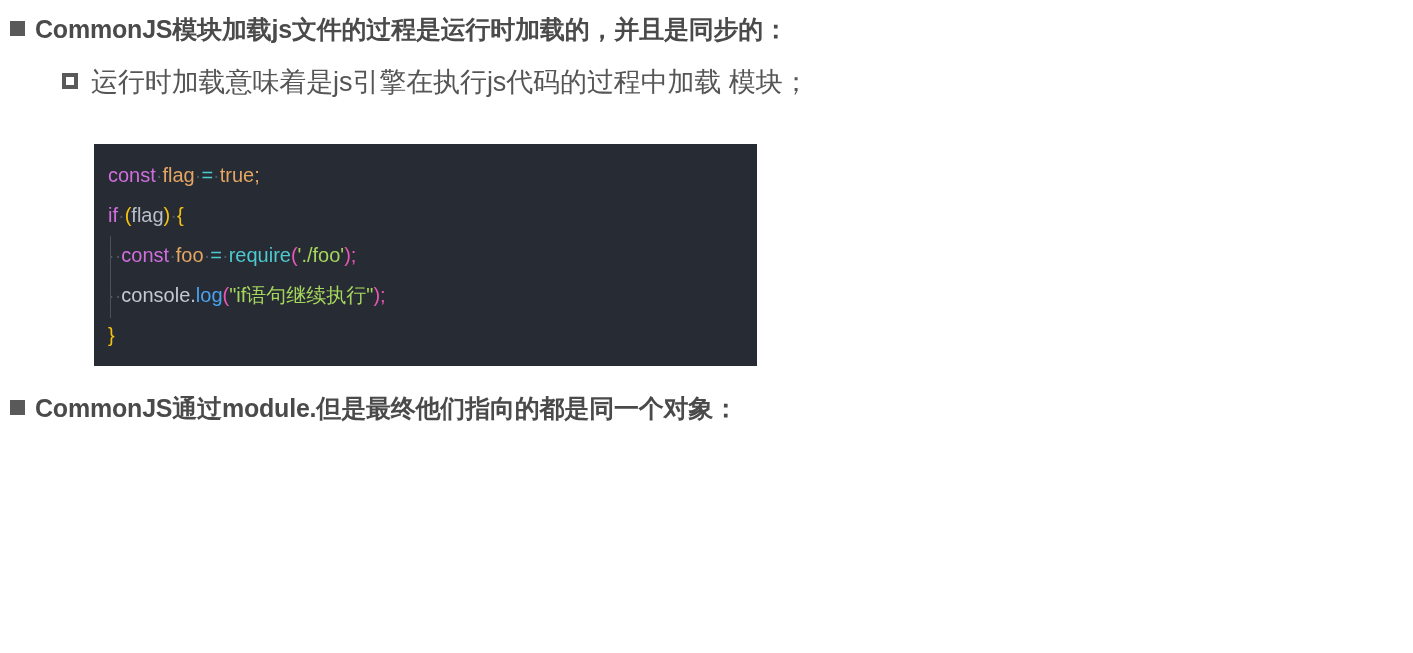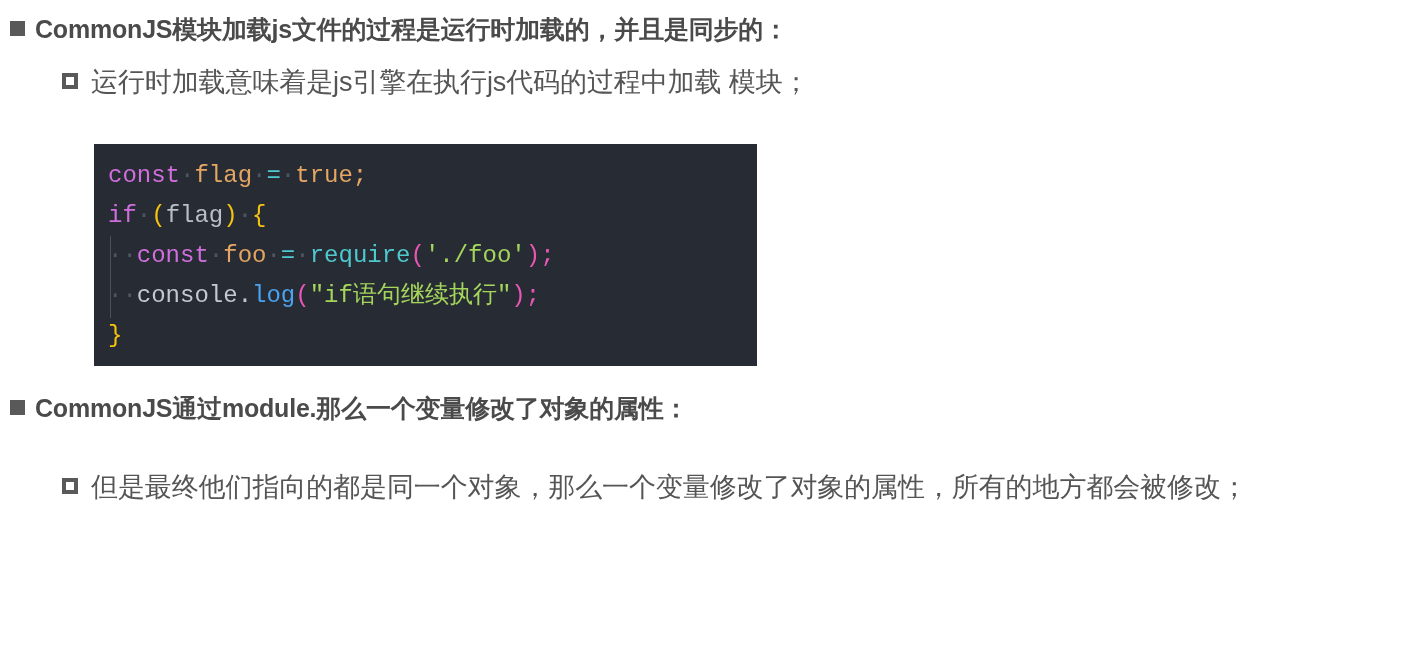--- a/index.html
+++ b/index.html
@@ -70,22 +70,22 @@
 
   
   .codewrap {
     margin: 18px 0 0 94px;
     width: 663px;
     background: #272b33;
     padding: 12px 0 10px 0;
     box-sizing: border-box;
   }
   .code {
-    font-family: Liberation Mono, monospace;
-    font-size: 24px;
+    font-family: Liberation Sans, sans-serif;
+    font-size: 20px;
     line-height: 1.33;
     white-space: pre;
     color: #abb2bf;
   }
   .code .line {
     position: relative;
     padding-left: 14px;
     height: 40px;
     display: flex;
     align-items: center;
@@ -123,26 +123,22 @@
 
 
   <div class="codewrap" style="background: rgb(39, 43, 51);">
     <div class="code"><div class="line"><span style="color: rgb(209, 110, 222);">const</span><span style="color: rgb(78, 86, 100);">·</span><span style="color: rgb(229, 166, 99);">flag</span><span style="color: rgb(78, 86, 100);">·</span><span style="color: rgb(78, 201, 207);">=</span><span style="color: rgb(78, 86, 100);">·</span><span style="color: rgb(229, 166, 99);">true</span><span style="color: rgb(229, 166, 99);">;</span></div><div class="line"><span style="color: rgb(209, 110, 222);">if</span><span style="color: rgb(78, 86, 100);">·</span><span style="color: rgb(245, 194, 17);">(</span><span style="color: rgb(185, 191, 202);">flag</span><span style="color: rgb(245, 194, 17);">)</span><span style="color: rgb(78, 86, 100);">·</span><span style="color: rgb(245, 194, 17);">{</span></div><div class="line indent"><span style="color: rgb(78, 86, 100);">··</span><span style="color: rgb(209, 110, 222);">const</span><span style="color: rgb(78, 86, 100);">·</span><span style="color: rgb(229, 166, 99);">foo</span><span style="color: rgb(78, 86, 100);">·</span><span style="color: rgb(78, 201, 207);">=</span><span style="color: rgb(78, 86, 100);">·</span><span style="color: rgb(78, 201, 207);">require</span><span style="color: rgb(232, 87, 181);">(</span><span style="color: rgb(165, 214, 92);">'./foo'</span><span style="color: rgb(232, 87, 181);">)</span><span style="color: rgb(232, 87, 181);">;</span></div><div class="line indent"><span style="color: rgb(78, 86, 100);">··</span><span style="color: rgb(195, 201, 212);">console</span><span style="color: rgb(195, 201, 212);">.</span><span style="color: rgb(74, 163, 240);">log</span><span style="color: rgb(232, 87, 181);">(</span><span style="color: rgb(165, 214, 92);">"if语句继续执行"</span><span style="color: rgb(232, 87, 181);">)</span><span style="color: rgb(232, 87, 181);">;</span></div><div class="line"><span style="color: rgb(245, 194, 17);">}</span></div></div>
   </div>
 
   <div style="height:27px"></div>
 
   <div class="l1">
     <span class="marker"></span>
-    <span class="txt">CommonJS通过module.那么一个变量修改了对象的属性：</span>
+    <span class="txt">CommonJS通过module.但是最终他们指向的都是同一个对象：</span>
   </div>
 
   <div style="height:22px"></div>
 
 
   <div style="height:26px"></div>
 
-  <div class="l2">
-    <span class="marker"></span>
-    <span class="txt">但是最终他们指向的都是同一个对象，那么一个变量修改了对象的属性，所有的地方都会被修改；</span>
-  </div>
 
 </div>
 
 </body></html>

